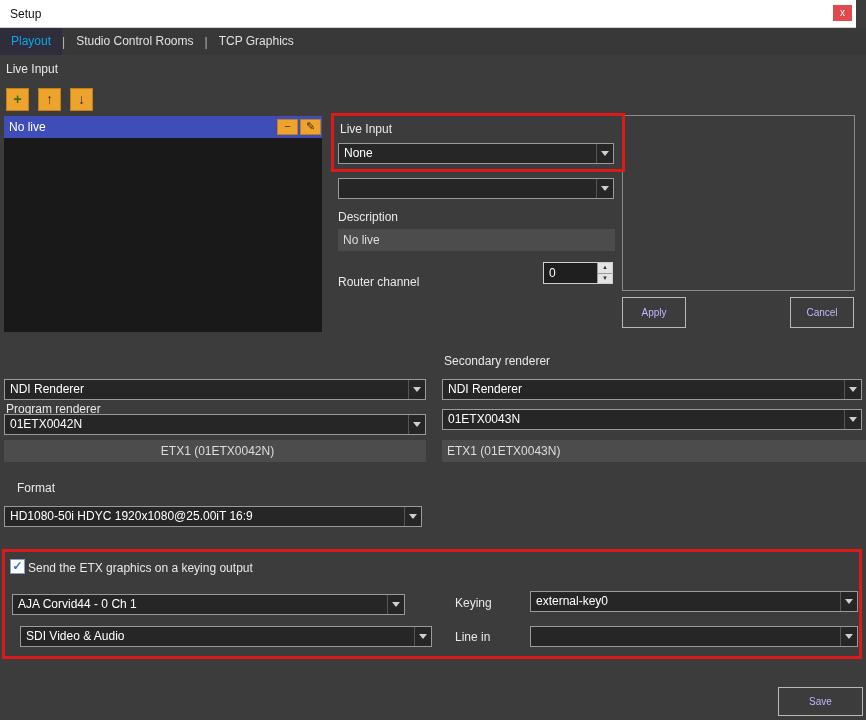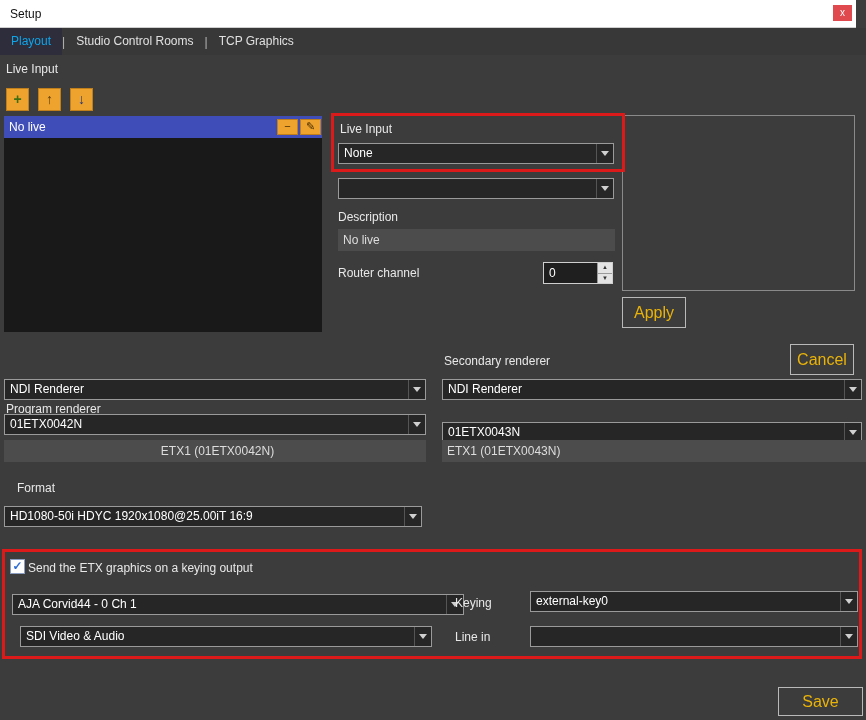--- a/index.html
+++ b/index.html
@@ -32,21 +32,21 @@
 
   
   .dd { position:absolute; height:21px; background:#262626; border:1px solid #9a9a9a; color:#fff; font-size:12px; line-height:19px; padding-left:5px; cursor:pointer; }
   .dd-arrow { position:absolute; right:0; top:0; width:17px; height:19px; border-left:1px solid #555; display:flex; align-items:center; justify-content:center; }
   .tri { width:0; height:0; border-left:4px solid transparent; border-right:4px solid transparent; border-top:5px solid #cfcfcf; }
 
   
   .readonly { position:absolute; background:#4c4c4c; color:#dddddd; font-size:12px; line-height:22px; padding-left:5px; height:22px; }
 
   
-  .btn { position:absolute; background:#3c3c3c; border:1px solid #b9b9b9; color:#eab308; font-size:16px; display:flex; align-items:center; justify-content:center; cursor:pointer; }
+  .btn { position:absolute; background:#3c3c3c; border:1px solid #b9b9b9; color:#c4b5fd; font-size:10px; display:flex; align-items:center; justify-content:center; cursor:pointer; }
 
   .panel-border { position:absolute; border:1px solid #8a8a8a; }
 
   
   .spinner { position:absolute; left:543px; top:262px; width:70px; height:22px; background:#1f1f1f; border:1px solid #cfcfcf; }
   .spin-value { position:absolute; left:5px; top:0; color:#fff; font-size:12px; line-height:20px; }
   .spin-btns { position:absolute; right:0; top:0; width:15px; height:20px; }
   .spin-btn { width:15px; height:10px; background:#e3e3e3; border-left:1px solid #999; font-size:6px; line-height:9px; text-align:center; color:#333; cursor:pointer; }
   .spin-btn + .spin-btn { border-top:1px solid #999; }
 
@@ -100,33 +100,33 @@
   <div class="dd" style="left:338px; top:178px; width:276px;">
     <span></span>
     <span class="dd-arrow">
         <span class="tri"></span>
       </span>
   </div>
 
   <div class="label" style="left:338px; top:210px;">Description</div>
   <div class="readonly" style="left:338px; top:229px; width:277px;">No live</div>
 
-  <div class="label" style="left:338px; top:266px;">Router channel</div>
+  <div class="label" style="left:338px; top:275px;">Router channel</div>
   <div class="spinner">
     <span class="spin-value">0</span>
     <div class="spin-btns">
       <div class="spin-btn">▲</div>
       <div class="spin-btn">▼</div>
     </div>
   </div>
 
   <div class="panel-border" style="left:622px; top:115px; width:233px; height:176px;"></div>
 
   <div class="btn" style="left:622px; top:297px; width:64px; height:31px;">Apply</div>
-  <div class="btn" style="left:790px; top:297px; width:64px; height:31px;margin-top:47px;">Cancel</div>
+  <div class="btn" style="left:790px; top:297px; width:64px; height:31px;">Cancel</div>
 
   <div class="label" style="left:6px; top:354px;margin-top:48px;">Program renderer</div>
   <div class="dd" style="left:4px; top:379px; width:422px;">
     <span>NDI Renderer</span>
     <span class="dd-arrow">
         <span class="tri"></span>
       </span>
   </div>
   <div class="dd" style="left:4px; top:414px; width:422px;">
     <span>01ETX0042N</span>
@@ -136,40 +136,40 @@
   </div>
   <div class="readonly" style="left:4px; top:440px; width:422px;text-align:center;">ETX1 (01ETX0042N)</div>
 
   <div class="label" style="left:444px; top:354px;">Secondary renderer</div>
   <div class="dd" style="left:442px; top:379px; width:420px;">
     <span>NDI Renderer</span>
     <span class="dd-arrow">
         <span class="tri"></span>
       </span>
   </div>
-  <div class="dd" style="left:442px; top:422px; width:420px;">
+  <div class="dd" style="left:442px; top:409px; width:420px;">
     <span>01ETX0043N</span>
     <span class="dd-arrow">
         <span class="tri"></span>
       </span>
   </div>
   <div class="readonly" style="left:442px; top:440px; width:488px;">ETX1 (01ETX0043N)</div>
 
   <div class="label" style="left:17px; top:481px;">Format</div>
   <div class="dd" style="left:4px; top:506px; width:418px;">
     <span>HD1080-50i HDYC 1920x1080@25.00iT 16:9</span>
     <span class="dd-arrow">
         <span class="tri"></span>
       </span>
   </div>
 
   <div class="checkbox"><span>✓</span></div>
   <div class="label" style="left:28px; top:561px;">Send the ETX graphics on a keying output</div>
 
-  <div class="dd" style="left:12px; top:594px; width:452px;">
+  <div class="dd" style="left:12px; top:594px; width:393px;">
     <span>AJA Corvid44 - 0 Ch 1</span>
     <span class="dd-arrow">
         <span class="tri"></span>
       </span>
   </div>
   <div class="label" style="left:455px; top:596px;">Keying</div>
   <div class="dd" style="left:530px; top:591px; width:328px;">
     <span>external-key0</span>
     <span class="dd-arrow">
         <span class="tri"></span>

